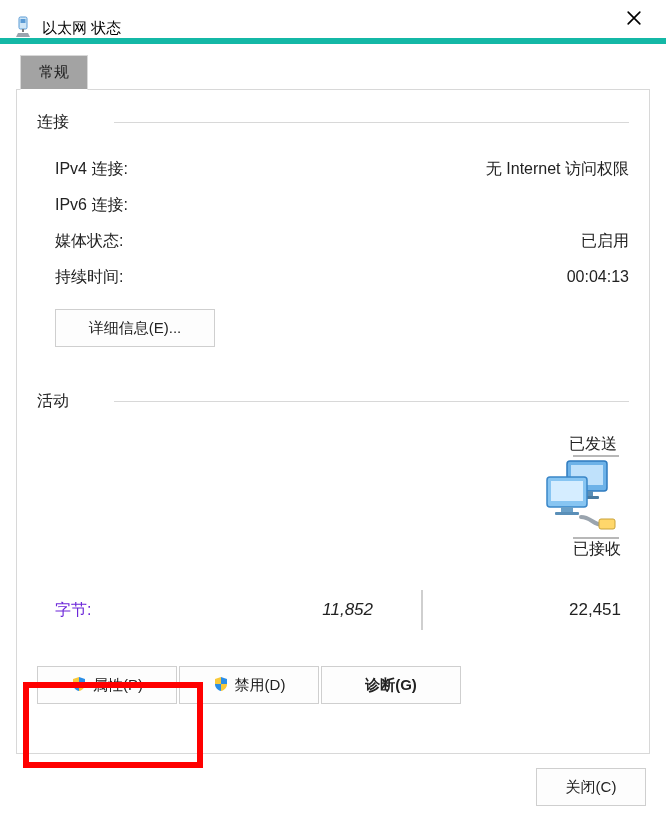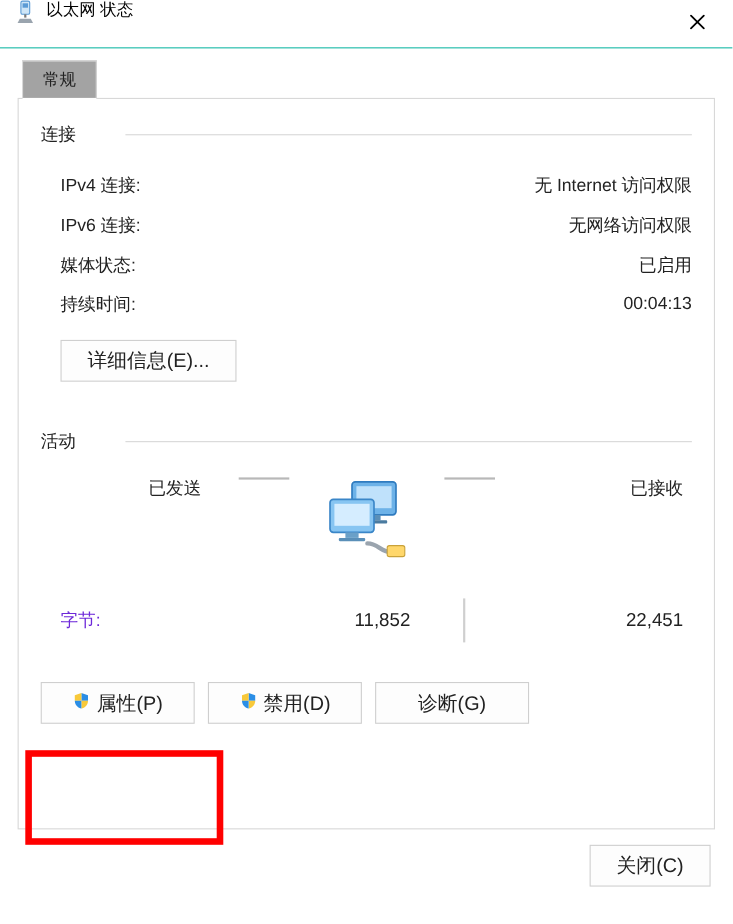--- a/index.html
+++ b/index.html
@@ -7,23 +7,23 @@
       font-family: "Microsoft YaHei", "Segoe UI", Tahoma, sans-serif;
       font-size: 15px;
       background: #fff;
       width: 666px;
       height: 840px;
       overflow: hidden;
     }
     .titlebar {
       height: 44px;
       display: flex;
-      align-items: flex-start;
+      align-items: flex-end;
       padding: 0 10px 0 14px;
-      border-bottom: 1px solid #14b8a6;
+      border-bottom: 6px solid #14b8a6;
     }
     .titlebar .app-icon {
       width: 18px;
       height: 22px;
       margin-right: 10px;
     }
     .titlebar .title {
       flex: 1;
       font-size: 15px;
       color: #000;
@@ -85,35 +85,36 @@
     }
     .kv-row .k { }
     .kv-row .v { text-align: center; }
     .btn {
       display: inline-flex;
       align-items: center;
       justify-content: center;
       border: 1px solid #cfcfcf;
       background: #fdfdfd;
       padding: 8px 16px;
-      font-size: 18px;
+      font-size: 15px;
       color: #222;
       font-family: inherit;
       cursor: default;
       height: 38px;
     }
     .btn.wide { min-width: 160px; }
     .btn-row-details { margin-top: 14px; margin-left: 18px; }
     .activity-header { margin-top: 44px; }
     .activity-row {
       display: flex;
-      align-items: flex-start;
+      align-items: flex-end;
       justify-content: space-between;
       margin-top: 22px;
       padding: 0 4px;
+      flex-direction: column;
     }
     .act-side {
       width: 150px;
       text-align: center;
       font-size: 16px;
       color: #222;
     }
     .act-side.left { text-align: right; padding-right: 8px; }
     .act-side.right { text-align: right; padding-right: 4px; }
     .act-dash {
@@ -124,26 +125,26 @@
     }
     .act-icon { width: 90px; height: 80px; }
     .bytes-row {
       display: flex;
       align-items: center;
       margin-top: 30px;
       height: 40px;
       padding-left: 18px;
     }
     .bytes-label { width: 120px; font-size: 16px; color: #6d28d9; }
-    .bytes-sent { flex: 1; text-align: right; font-size: 17px; padding-right: 48px; color: #222; }
+    .bytes-sent { flex: 1; text-align: right; font-size: 17px; padding-right: 48px; color: #222; font-style: italic; }
     .bytes-sep { width: 2px; height: 40px; background: #cfcfcf; }
     .bytes-recv { flex: 1; text-align: right; font-size: 17px; padding-right: 8px; color: #222; }
     .bottom-btn-row {
       display: flex;
-      gap: 12px;
+      gap: 2px;
       margin-top: 36px;
     }
     .btn.shield { gap: 6px; }
     .highlight-box {
       position: absolute;
       border: 6px solid #ff0000;
       pointer-events: none;
     }
     .footer-row {
       display: flex;
@@ -185,21 +186,20 @@
       <span class="line"></span>
     </div>
 
     <div class="kv-block">
       <div class="kv-row">
         <span class="k">IPv4 连接:</span>
         <span class="v">无 Internet 访问权限</span>
       </div>
       <div class="kv-row">
         <span class="k">IPv6 连接:</span>
-        <span class="v">无网络访问权限</span>
       </div>
       <div class="kv-row">
         <span class="k">媒体状态:</span>
         <span class="v">已启用</span>
       </div>
       <div class="kv-row">
         <span class="k">持续时间:</span>
         <span class="v">00:04:13</span>
       </div>
     </div>
@@ -259,21 +259,21 @@
           <svg viewBox="0 0 16 16" width="16" height="16">
             <path d="M8 1 L14 3 V8 C14 12 11 14.5 8 15 C5 14.5 2 12 2 8 V3 Z" fill="#fff"></path>
             <path d="M8 1 L14 3 V8 H8 Z" fill="#2b8ee6"></path>
             <path d="M8 1 L2 3 V8 H8 Z" fill="#f8c93a"></path>
             <path d="M8 8 H14 C14 12 11 14.5 8 15 Z" fill="#f8c93a"></path>
             <path d="M8 8 H2 C2 12 5 14.5 8 15 Z" fill="#2b8ee6"></path>
           </svg>
         </span>
         <span>禁用(D)</span>
       </button>
-      <button class="btn" style="min-width:140px;">诊断(G)</button>
+      <button class="btn" style="min-width:140px;font-weight:bold;">诊断(G)</button>
     </div>
 
     <div class="highlight-box" style="left:6px; top:592px; width:180px; height:86px;"></div>
 
   </div>
 
   <div class="footer-row">
     <button class="btn" style="min-width:110px;">关闭(C)</button>
   </div>
 

